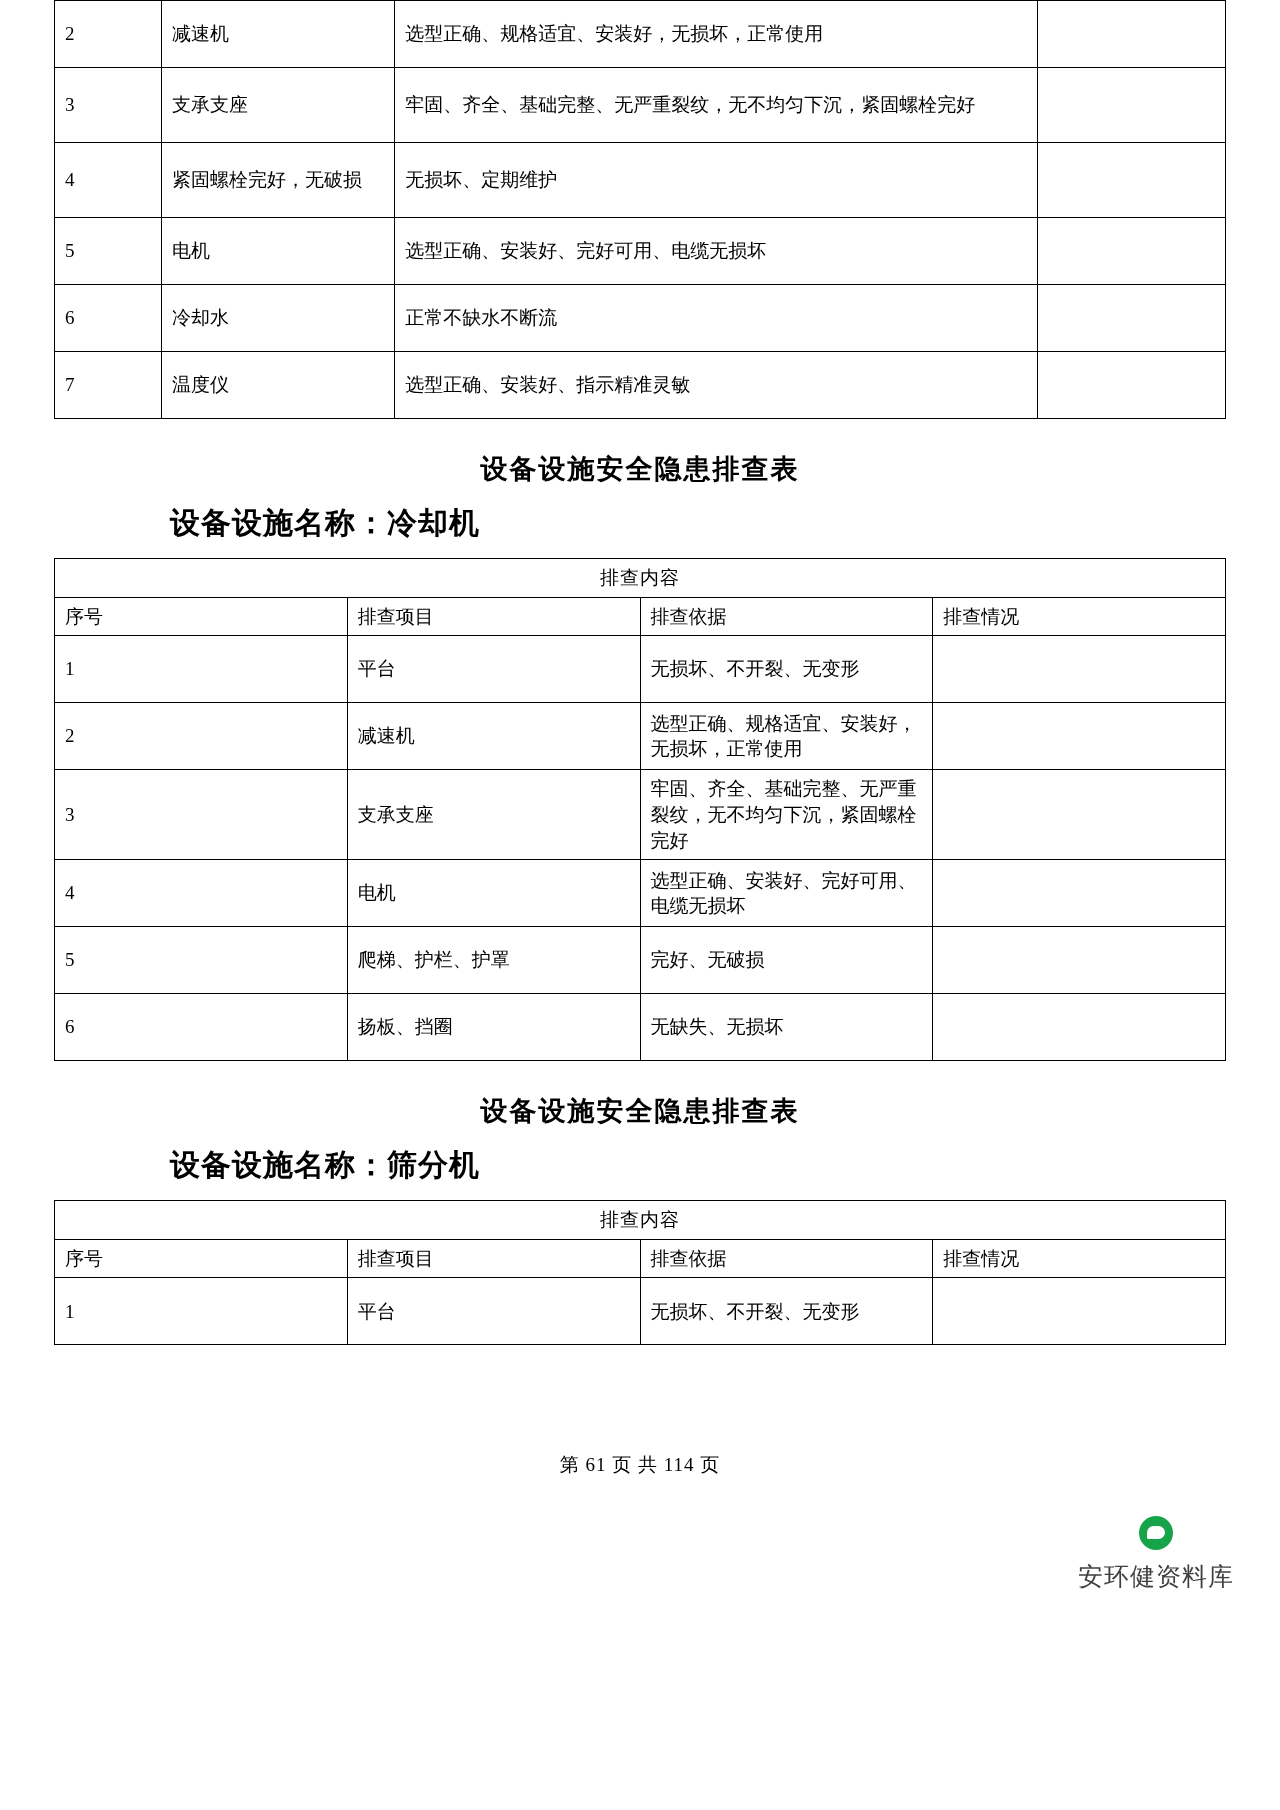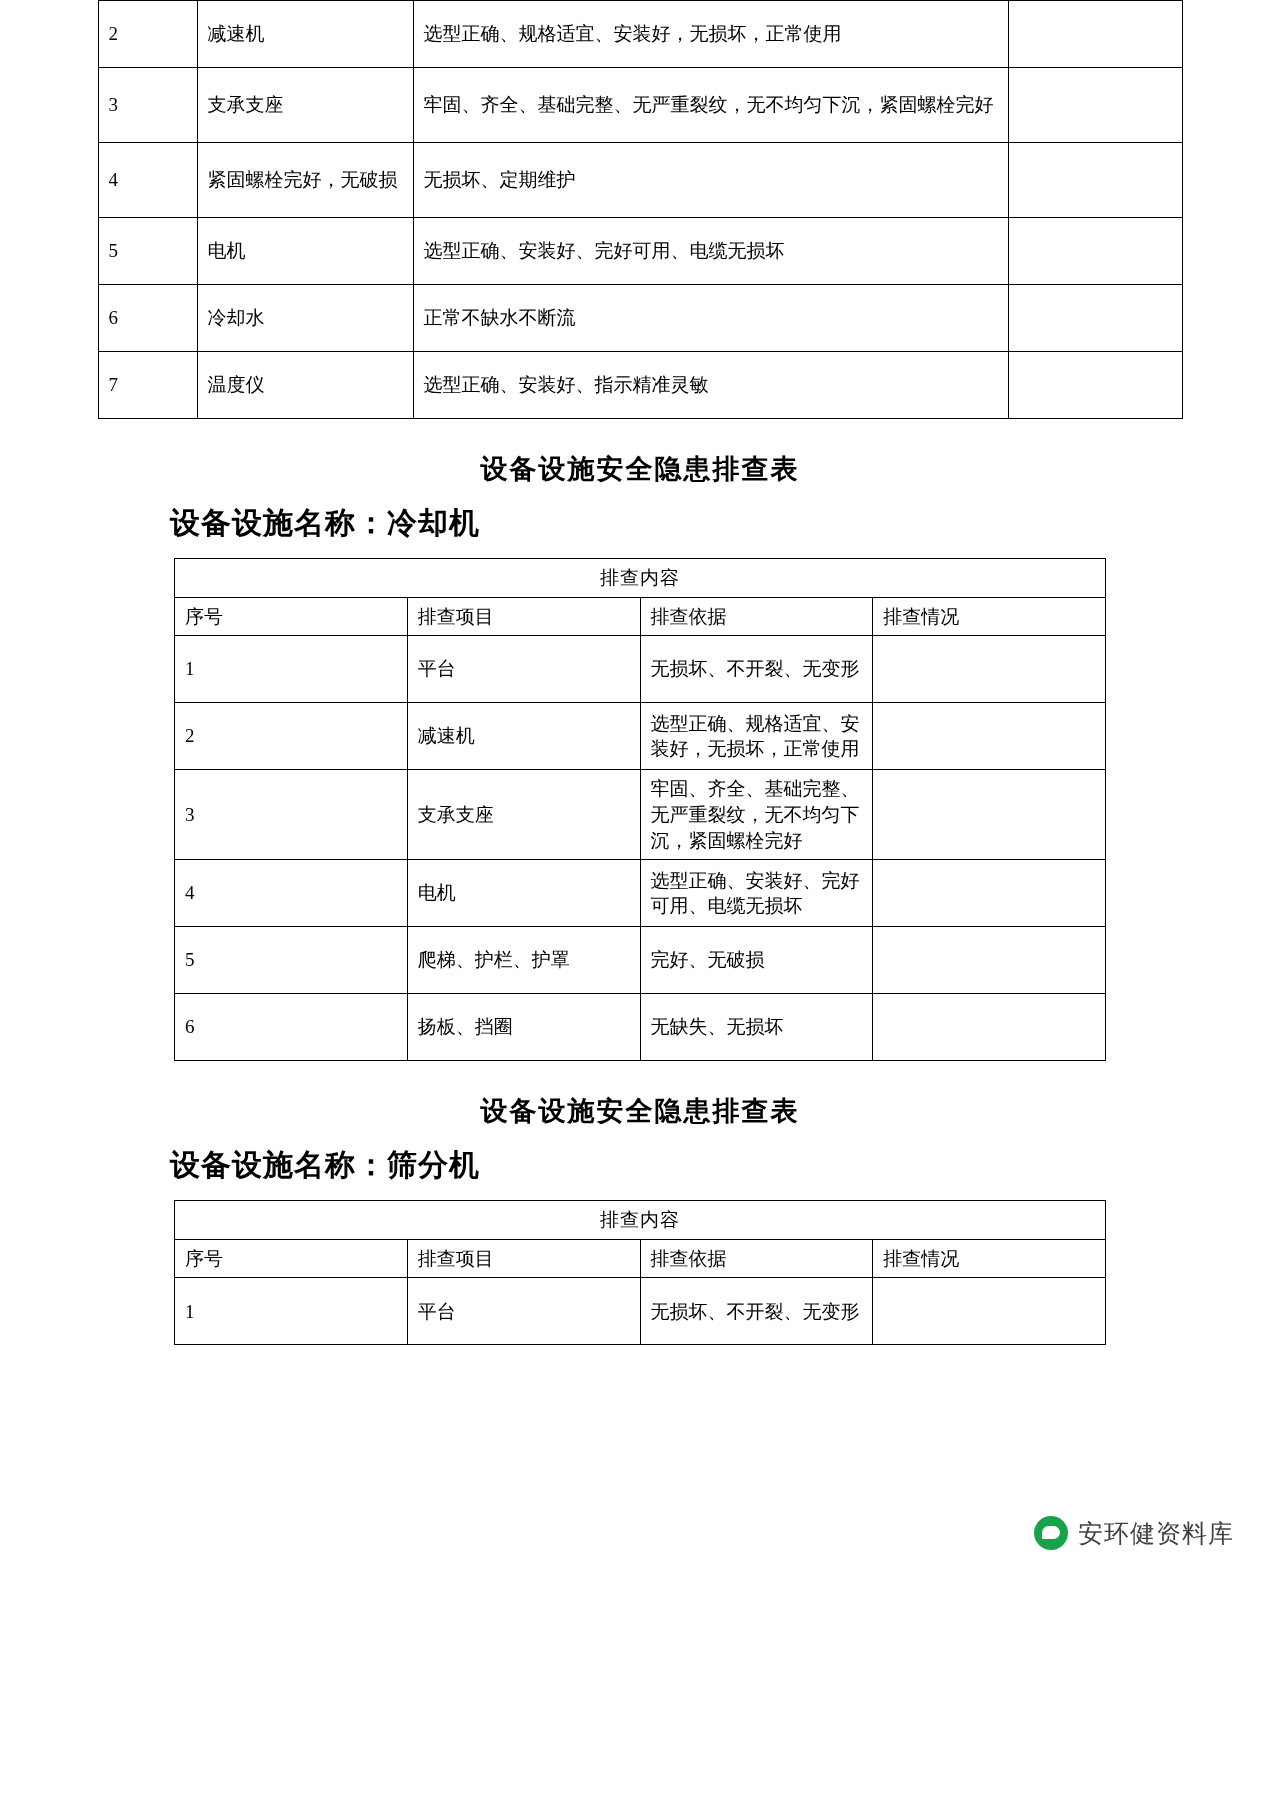--- a/index.html
+++ b/index.html
@@ -18,21 +18,21 @@
   .page {
     position: relative;
     width: 1280px;
     height: 1810px;
     box-sizing: border-box;
     padding: 0 52px;
   }
   
   table.ins {
     border-collapse: collapse;
-    width: 932px;
+    width: 1172px;
     margin: 0 auto;
     table-layout: fixed;
   }
   table.ins td, table.ins th {
     border: 1.5px solid #000;
     padding: 6px 10px;
     font-size: 19px;
     font-weight: normal;
     vertical-align: middle;
     line-height: 1.35;
@@ -88,20 +88,21 @@
     font-size: 19px;
     letter-spacing: 1px;
   }
   .watermark {
     position: absolute;
     right: 46px;
     top: 1516px;
     display: flex;
     align-items: center;
     gap: 10px;
+    flex-direction: column;
   }
   .wm-badge {
     width: 34px; height: 34px;
     border-radius: 50%;
     background: #16a34a;
     position: relative;
     flex: none;
   }
   .wm-badge:before {
     content: "";
@@ -237,19 +238,20 @@
       </tr>
       <tr class="row-tall">
         <td class="col-no no-cell">1</td>
         <td class="col-item item-cell">平台</td>
         <td class="col-basis">无损坏、不开裂、无变形</td>
         <td class="col-state"></td>
       </tr>
     </tbody>
   </table>
 
+  <div class="footer-page">第 61 页 共 114 页</div>
 
   <div class="watermark">
     <span class="wm-badge"></span>
     <span class="wm-text">安环健资料库</span>
   </div>
 
 </div>
 
 </body></html>

